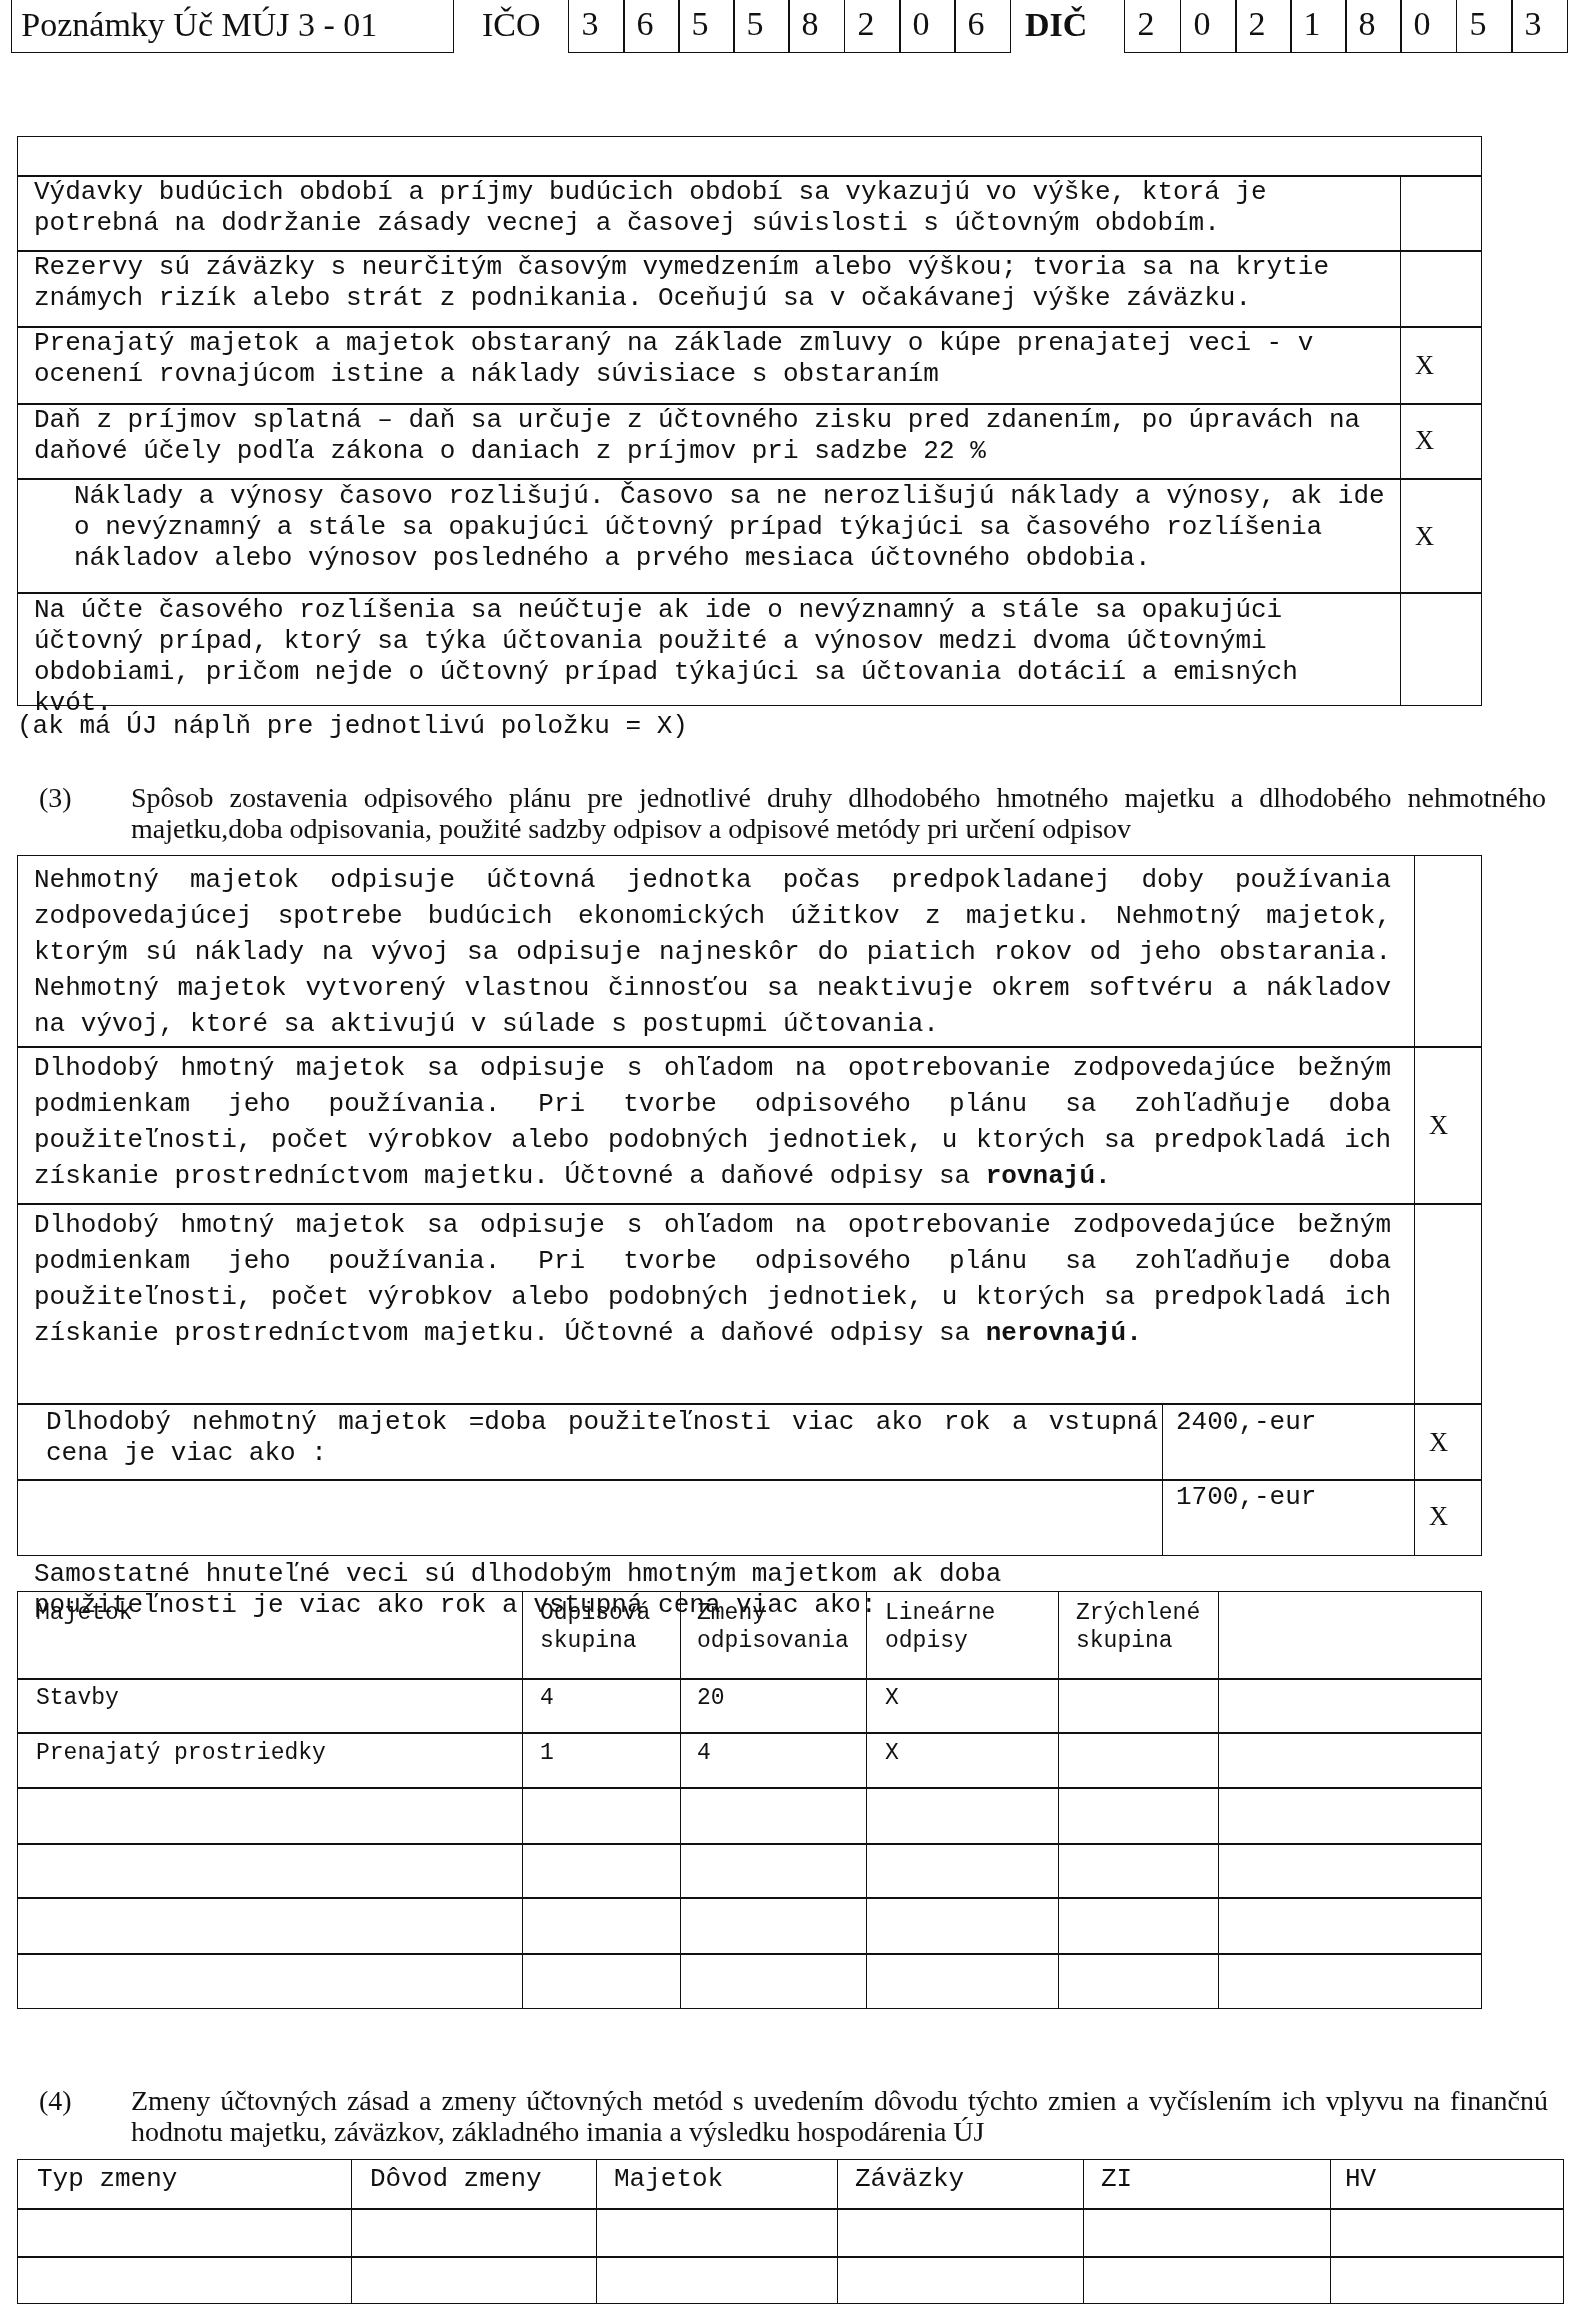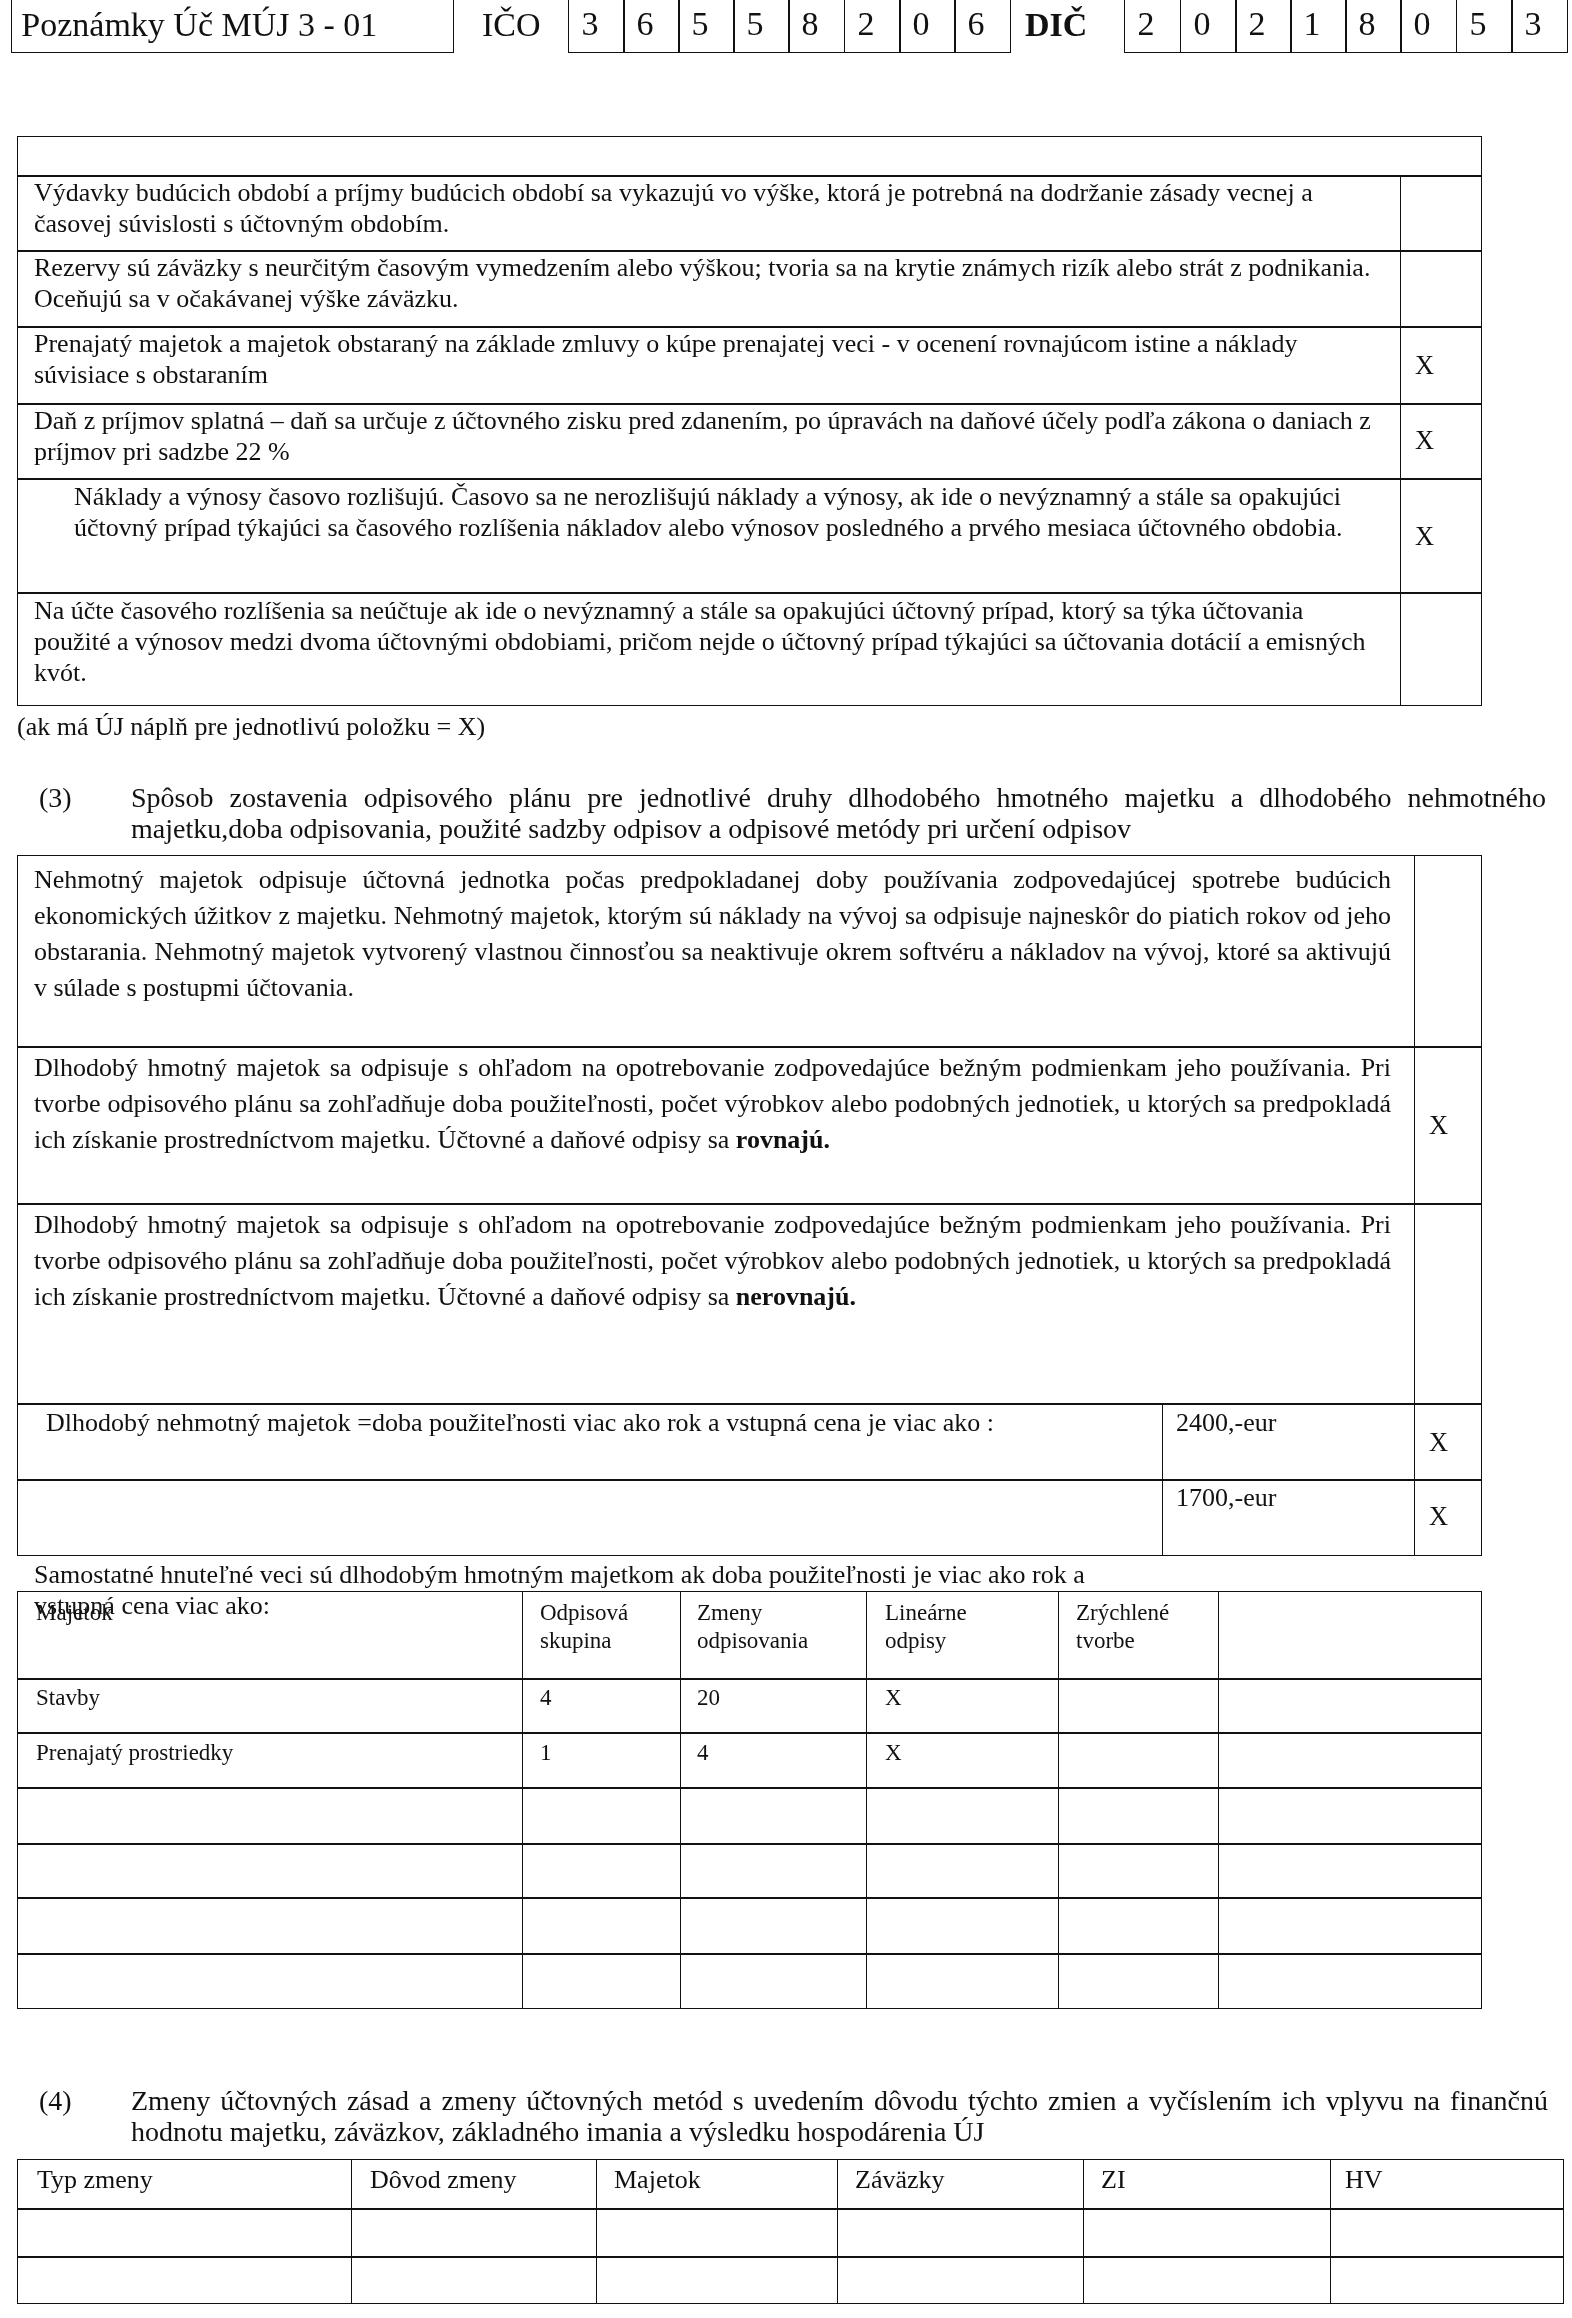--- a/index.html
+++ b/index.html
@@ -6,21 +6,21 @@
   body { width:1572px; height:2319px; position:relative; overflow:hidden;
          font-family:"Liberation Serif", "DejaVu Serif", serif; color:#111; }
   .abs { position:absolute; }
   .box { position:absolute; border:1.6px solid #111; box-sizing:border-box; }
   .hdr-title { left:11px; top:-3.1px; width:443px; height:56px; font-size:34px; line-height:54px; padding-left:9.3px; }
   .hdr-label { font-size:34px; line-height:50px; top:0; }
   .digit { position:absolute; top:-3.1px; width:57px; height:56px; border:1.6px solid #111; border-top:none; box-sizing:border-box; font-size:34px; line-height:53px; padding-left:12.4px; }
   .t { position:absolute; border:1.6px solid #111; box-sizing:border-box; }
   .hline { position:absolute; height:0; border-top:2.3px solid #111; }
   .vline { position:absolute; width:0; border-left:1.6px solid #111; }
-  .cell-text { position:absolute; font-size:26px; line-height:31px; }
+  .cell-text { position:absolute; font-size:26px; line-height:31px;font-family:Liberation Mono, monospace; }
   .j { text-align:justify; text-align-last:left; }
   .mark { position:absolute; font-size:26.4px; line-height:31px; }
   .small { font-size:23px; line-height:28px; }
   .sec-num { font-size:28px; line-height:31px; }
   .sec-text { font-size:28px; line-height:31px; text-align:justify; }
   b { font-weight:bold; }
 </style>
 </head>
 <body>
 
@@ -120,21 +120,21 @@
   <div class="hline" style="left:17px; top:1732px; width:1465px;"></div>
   <div class="hline" style="left:17px; top:1787px; width:1465px;"></div>
   <div class="hline" style="left:17px; top:1843px; width:1465px;"></div>
   <div class="hline" style="left:17px; top:1897px; width:1465px;"></div>
   <div class="hline" style="left:17px; top:1953px; width:1465px;"></div>
 
   <div class="cell-text small" style="left:36px;   top:1599px;">Majetok</div>
   <div class="cell-text small" style="left:540px;  top:1599px; width:132px;">Odpisová skupina</div>
   <div class="cell-text small" style="left:697px;  top:1599px; width:163px;">Zmeny odpisovania</div>
   <div class="cell-text small" style="left:885px; top:1599px; width:124px;">Lineárne odpisy</div>
-  <div class="cell-text small" style="left:1076px; top:1599px; width:124px;">Zrýchlené tvorbe</div>
+  <div class="cell-text small" style="left:1076px; top:1599px; width:124px;">Zrýchlené skupina</div>
   <div class="cell-text small" style="left:1236px; top:1599px;"></div>
 
   <div class="cell-text small" style="left:36px;   top:1684px;">Stavby</div>
   <div class="cell-text small" style="left:540px;  top:1684px;">4</div>
   <div class="cell-text small" style="left:697px;  top:1684px;">20</div>
   <div class="cell-text small" style="left:885px; top:1684px;">X</div>
   <div class="cell-text small" style="left:1076px; top:1684px;"></div>
   <div class="cell-text small" style="left:1236px; top:1684px;"></div>
 
   <div class="cell-text small" style="left:36px;   top:1739px;">Prenajatý prostriedky</div>

